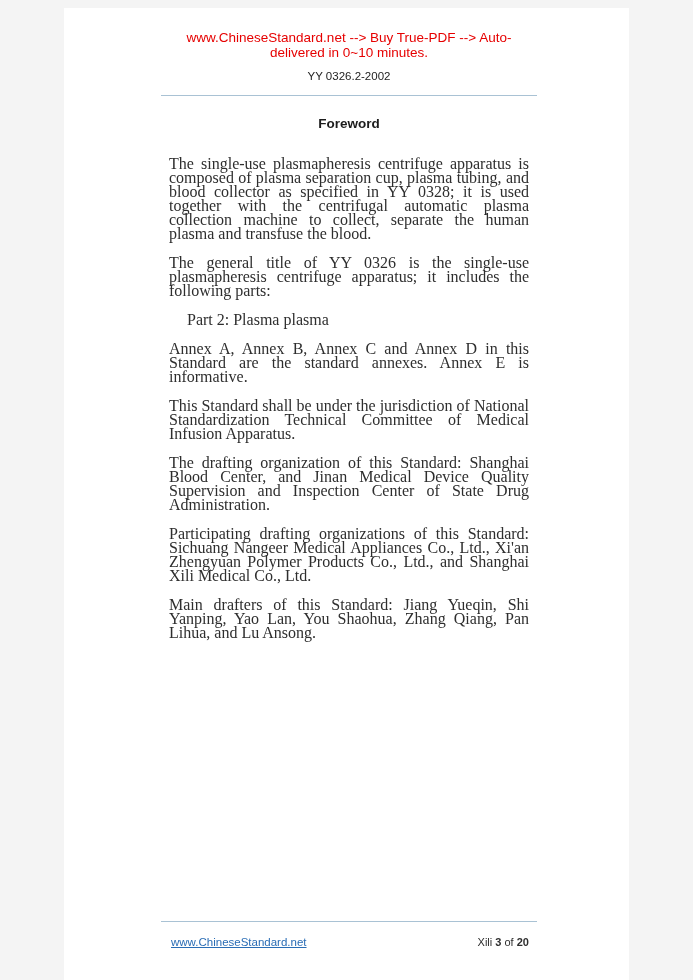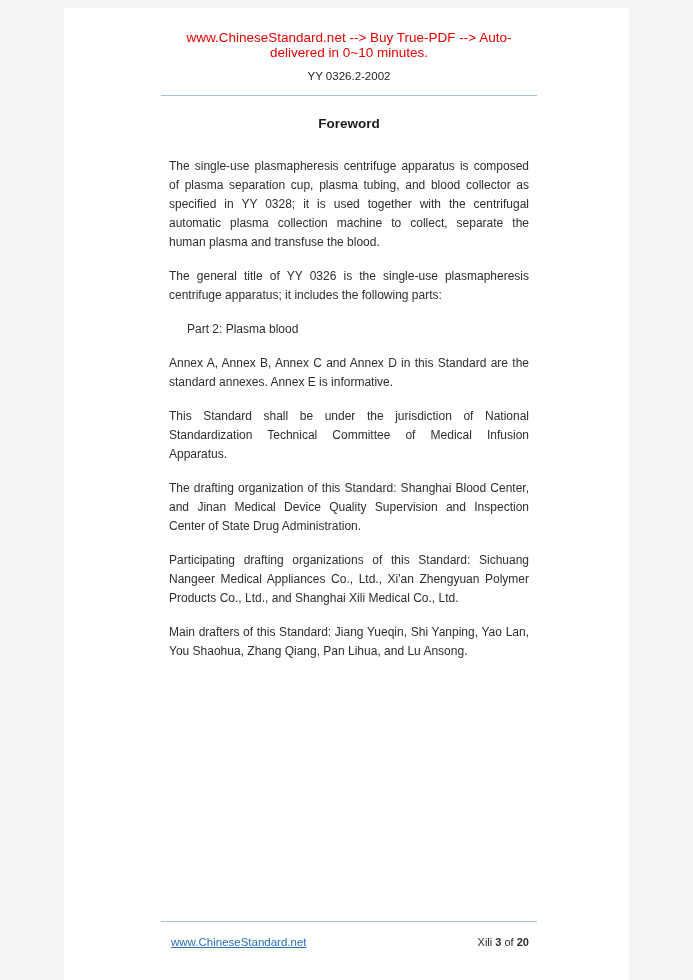--- a/index.html
+++ b/index.html
@@ -34,25 +34,26 @@
     margin: 0 -8px;
   }
   .title {
     text-align: center;
     font-size: 13.5px;
     font-weight: bold;
     color: #1c1c1c;
     margin: 20px 0 26px 0;
   }
   .para {
-    font-size: 12px;
-    line-height: 19px;
+    font-size: 16px;
+    line-height: 14px;
     text-align: justify;
     margin: 0 0 15px 0;
     color: #2e2e2e;
+    font-family: Liberation Serif, serif;
   }
   .para.indent {
     margin-left: 18px;
     text-align: left;
   }
   .footer {
     margin-top: auto;
     border-top: 1px solid #a9c2d4;
     padding: 14px 8px 0 0;
     margin-left: -8px;
@@ -83,21 +84,21 @@
   <div class="banner">www.ChineseStandard.net --&gt; Buy True-PDF --&gt; Auto-delivered in 0~10 minutes.</div>
 
   <div class="doc-number">YY 0326.2-2002</div>
 
   <hr class="rule">
 
   <h1 class="title">Foreword</h1>
 
   <p class="para">The single-use plasmapheresis centrifuge apparatus is composed of plasma separation cup, plasma tubing, and blood collector as specified in YY 0328; it is used together with the centrifugal automatic plasma collection machine to collect, separate the human plasma and transfuse the blood.</p>
   <p class="para">The general title of YY 0326 is the single-use plasmapheresis centrifuge apparatus; it includes the following parts:</p>
-  <p class="para indent">Part 2: Plasma blood</p>
+  <p class="para indent">Part 2: Plasma plasma</p>
   <p class="para">Annex A, Annex B, Annex C and Annex D in this Standard are the standard annexes. Annex E is informative.</p>
   <p class="para">This Standard shall be under the jurisdiction of National Standardization Technical Committee of Medical Infusion Apparatus.</p>
   <p class="para">The drafting organization of this Standard: Shanghai Blood Center, and Jinan Medical Device Quality Supervision and Inspection Center of State Drug Administration.</p>
   <p class="para">Participating drafting organizations of this Standard: Sichuang Nangeer Medical Appliances Co., Ltd., Xi'an Zhengyuan Polymer Products Co., Ltd., and Shanghai Xili Medical Co., Ltd.</p>
   <p class="para">Main drafters of this Standard: Jiang Yueqin, Shi Yanping, Yao Lan, You Shaohua, Zhang Qiang, Pan Lihua, and Lu Ansong.</p>
 
   <div class="footer">
     <span class="footer-link">www.ChineseStandard.net</span>
     <span class="page-info">
       <span>Xili</span>

